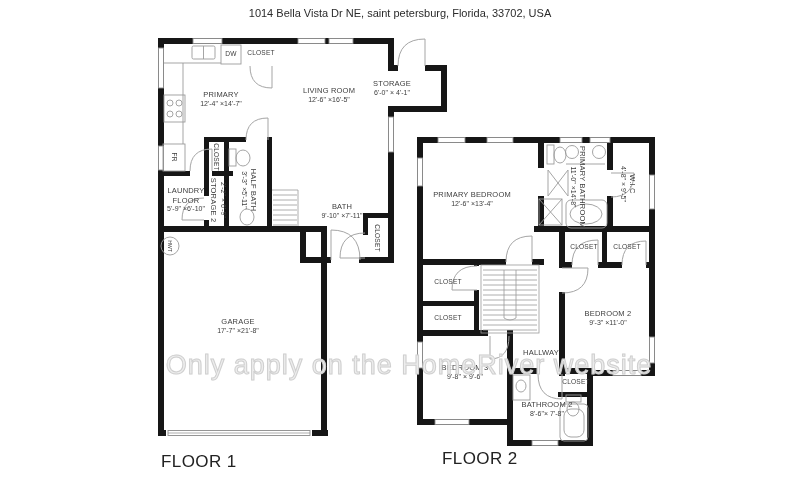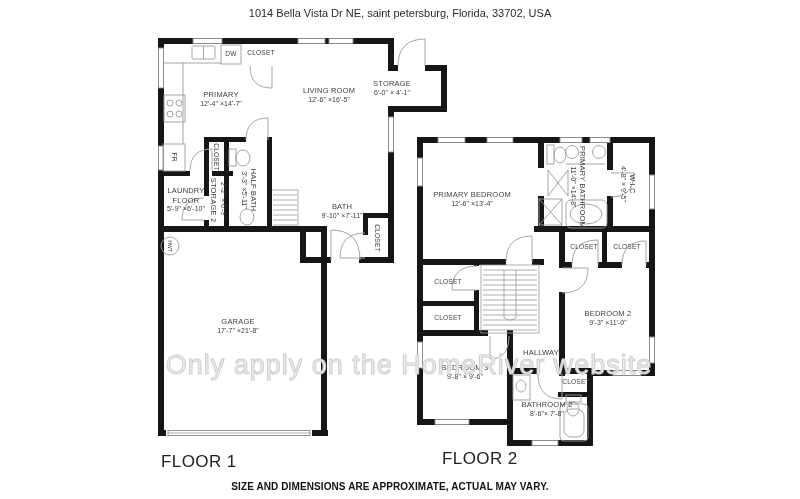--- a/index.html
+++ b/index.html
@@ -288,14 +288,13 @@
     </div>
   <div class="lbl sm" style="left:576px;top:382px">CLOSET</div>
   <div class="lbl" style="left:547px;top:409px">
     <div>BATHROOM 2</div>
       <div class="dims">8'-6"× 7'-8"</div>
     </div>
   <div class="floor-tag" style="left:442px;top:449px">FLOOR 2</div>
 
   <div class="wm wm2">Only apply on the HomeRiver website</div>
 
-  <div class="footer">SIZE AND DIMENSIONS ARE APPROXIMATE, ACTUAL MAY VARY.</div>
 </div>
 
 </body></html>

